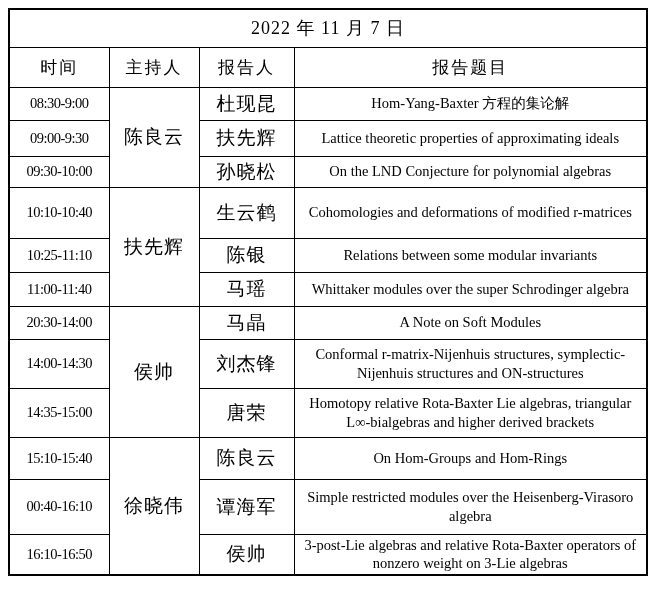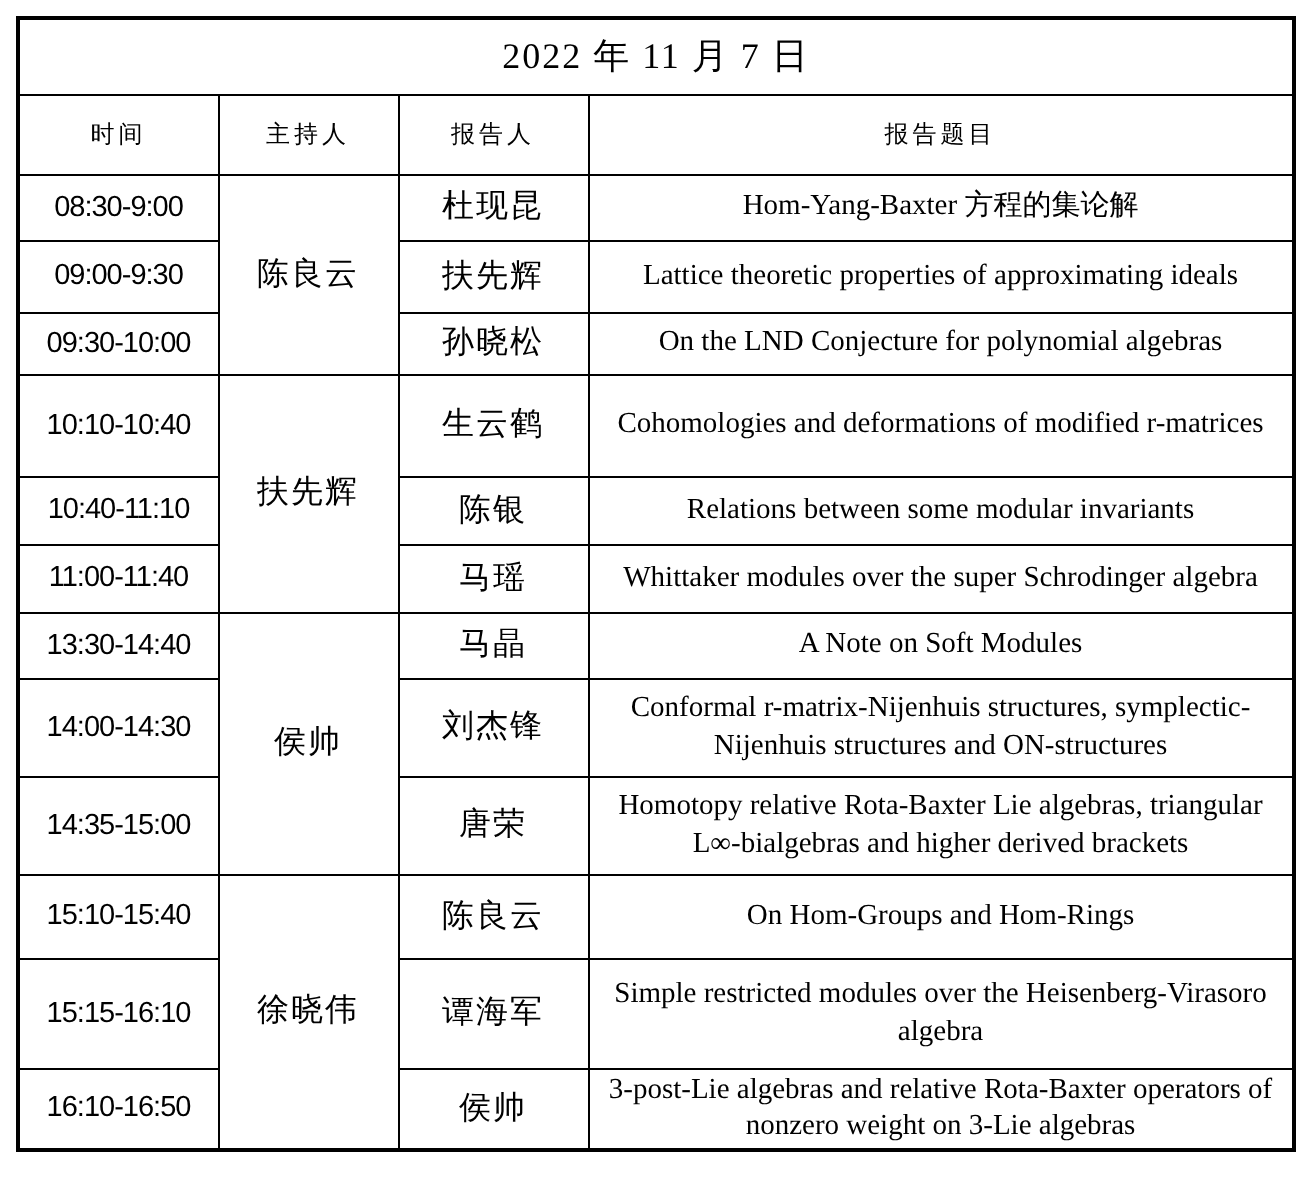--- a/index.html
+++ b/index.html
@@ -23,31 +23,31 @@
     box-sizing:border-box;
     overflow:hidden;
     margin-left:28px;
   }
   .date-title-cell {
     font-size:18px;
     letter-spacing:1px;
     font-family:"Liberation Serif", serif;
   }
   .header-row td {
-    font-size:12px;
+    font-size:17px;
     letter-spacing:2px;
     font-family:Liberation Sans, sans-serif;
   }
   .time-cell {
-    font-family:Liberation Sans, sans-serif;
+    font-family:Liberation Serif, serif;
     font-size:14.5px;
     letter-spacing:-0.5px;
   }
   .chair-cell, .speaker-cell {
-    font-size:16px;
+    font-size:19px;
     letter-spacing:1px;
     font-family:Liberation Sans, sans-serif;
   }
   .title-cell {
     font-size:14.5px;
     line-height:1.3;
     font-family:Liberation Serif, serif;
   }
 </style>
 </head>
@@ -91,32 +91,32 @@
       <td class="title-cell">On the LND Conjecture for polynomial algebras</td>
     </tr>
 
     <tr style="height:51px">
       <td class="time-cell">10:10-10:40</td>
       <td class="chair-cell" rowspan="3">扶先辉</td>
       <td class="speaker-cell">生云鹤</td>
       <td class="title-cell">Cohomologies and deformations of modified r-matrices</td>
     </tr>
     <tr style="height:34px">
-      <td class="time-cell">10:40-11:10</td>
+      <td class="time-cell">10:25-11:10</td>
       <td class="speaker-cell">陈银</td>
       <td class="title-cell">Relations between some modular invariants</td>
     </tr>
     <tr style="height:34px">
       <td class="time-cell">11:00-11:40</td>
       <td class="speaker-cell">马瑶</td>
       <td class="title-cell">Whittaker modules over the super Schrodinger algebra</td>
     </tr>
 
     <tr style="height:33px">
-      <td class="time-cell">13:30-14:40</td>
+      <td class="time-cell">20:30-14:00</td>
       <td class="chair-cell" rowspan="3">侯帅</td>
       <td class="speaker-cell">马晶</td>
       <td class="title-cell">A Note on Soft Modules</td>
     </tr>
     <tr style="height:49px">
       <td class="time-cell">14:00-14:30</td>
       <td class="speaker-cell">刘杰锋</td>
       <td class="title-cell">Conformal r-matrix-Nijenhuis structures, symplectic-Nijenhuis structures and ON-structures</td>
     </tr>
     <tr style="height:49px">
@@ -125,21 +125,21 @@
       <td class="title-cell">Homotopy relative Rota-Baxter Lie algebras, triangular L∞-bialgebras and higher derived brackets</td>
     </tr>
 
     <tr style="height:42px">
       <td class="time-cell">15:10-15:40</td>
       <td class="chair-cell" rowspan="3">徐晓伟</td>
       <td class="speaker-cell">陈良云</td>
       <td class="title-cell">On Hom-Groups and Hom-Rings</td>
     </tr>
     <tr style="height:55px">
-      <td class="time-cell">15:15-16:10</td>
+      <td class="time-cell">00:40-16:10</td>
       <td class="speaker-cell">谭海军</td>
       <td class="title-cell">Simple restricted modules over the Heisenberg-Virasoro algebra</td>
     </tr>
     <tr style="height:40px">
       <td class="time-cell">16:10-16:50</td>
       <td class="speaker-cell">侯帅</td>
       <td class="title-cell">3-post-Lie algebras and relative Rota-Baxter operators of nonzero weight on 3-Lie algebras</td>
     </tr>
   </tbody>
     </table>

